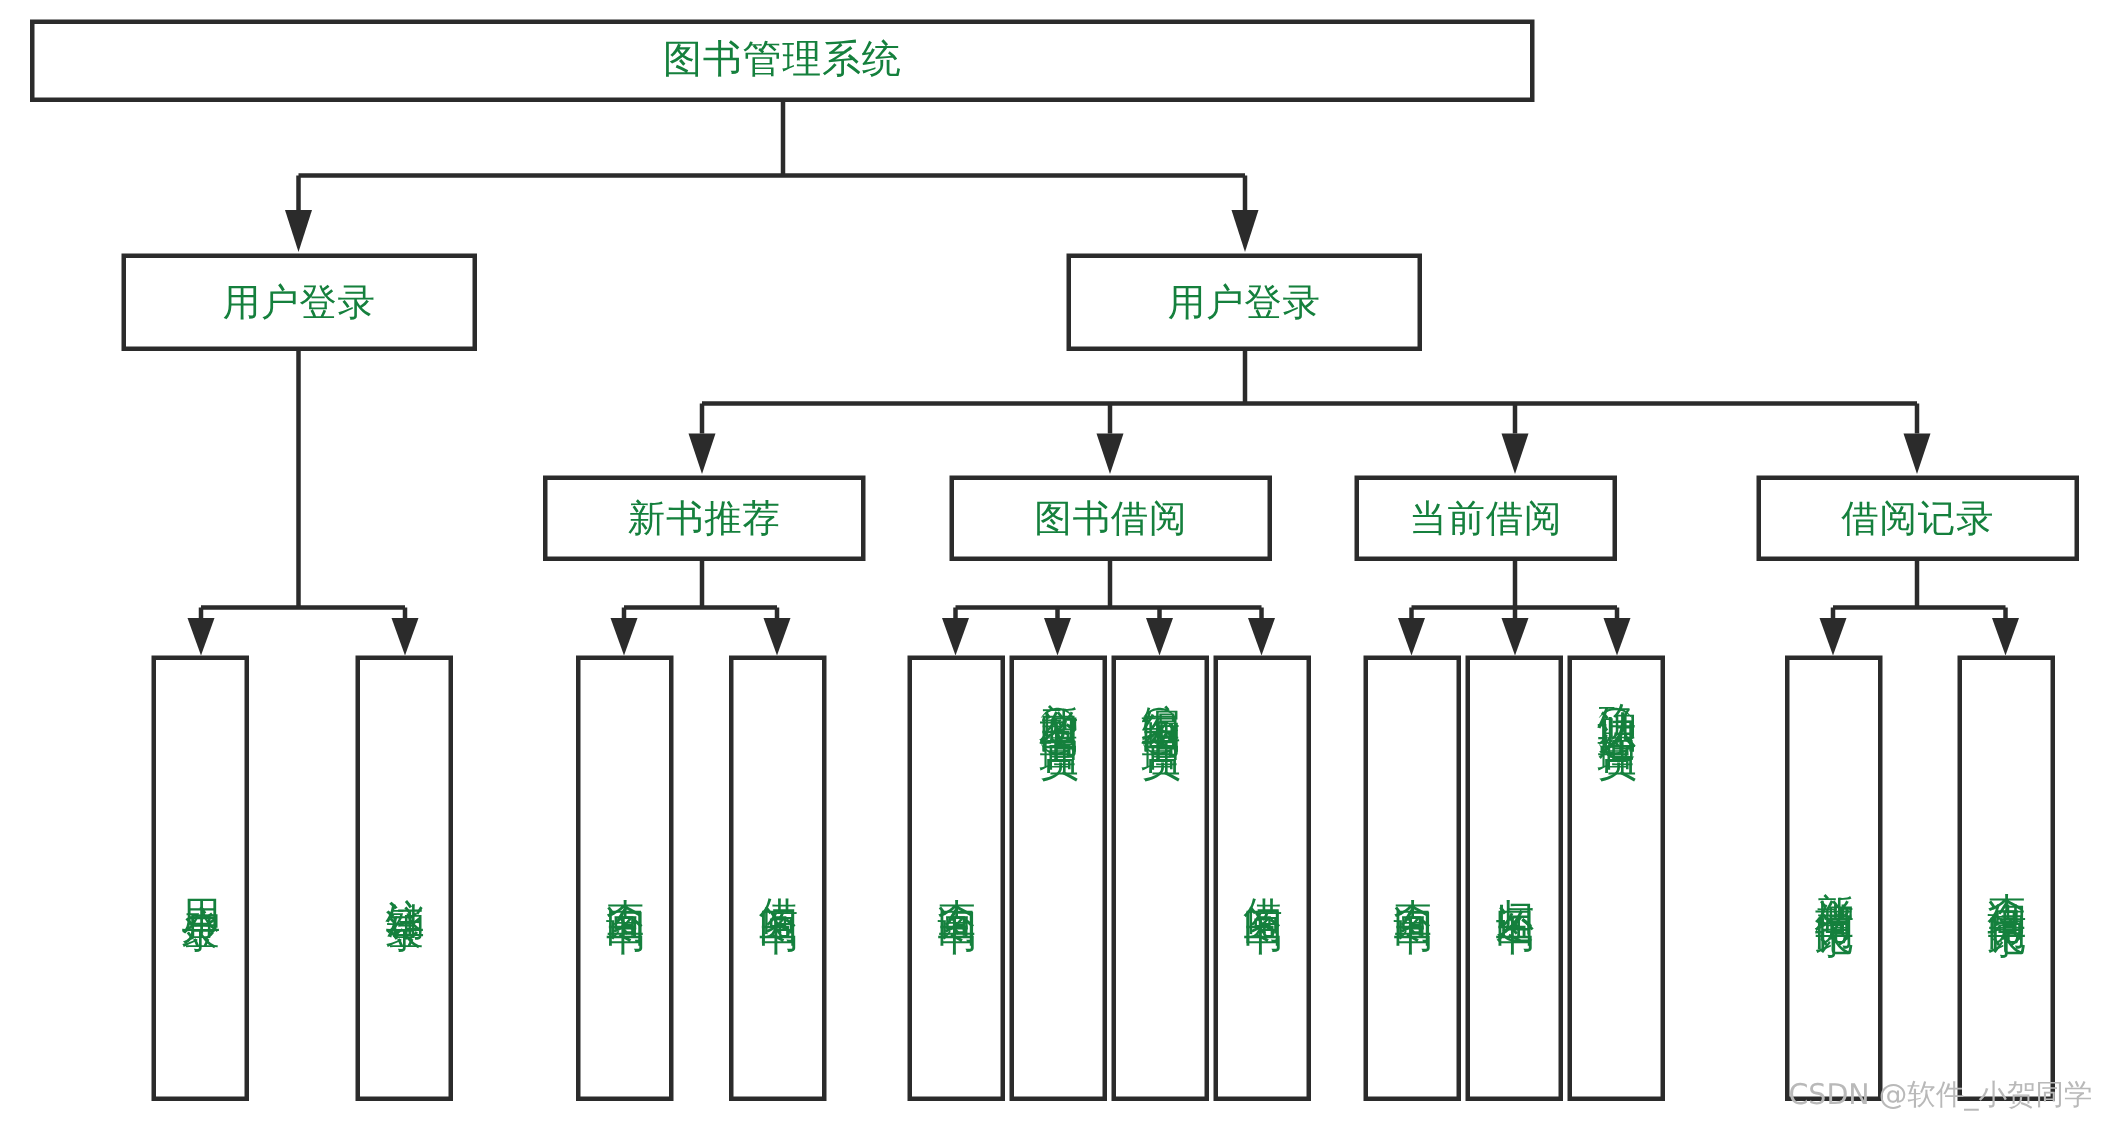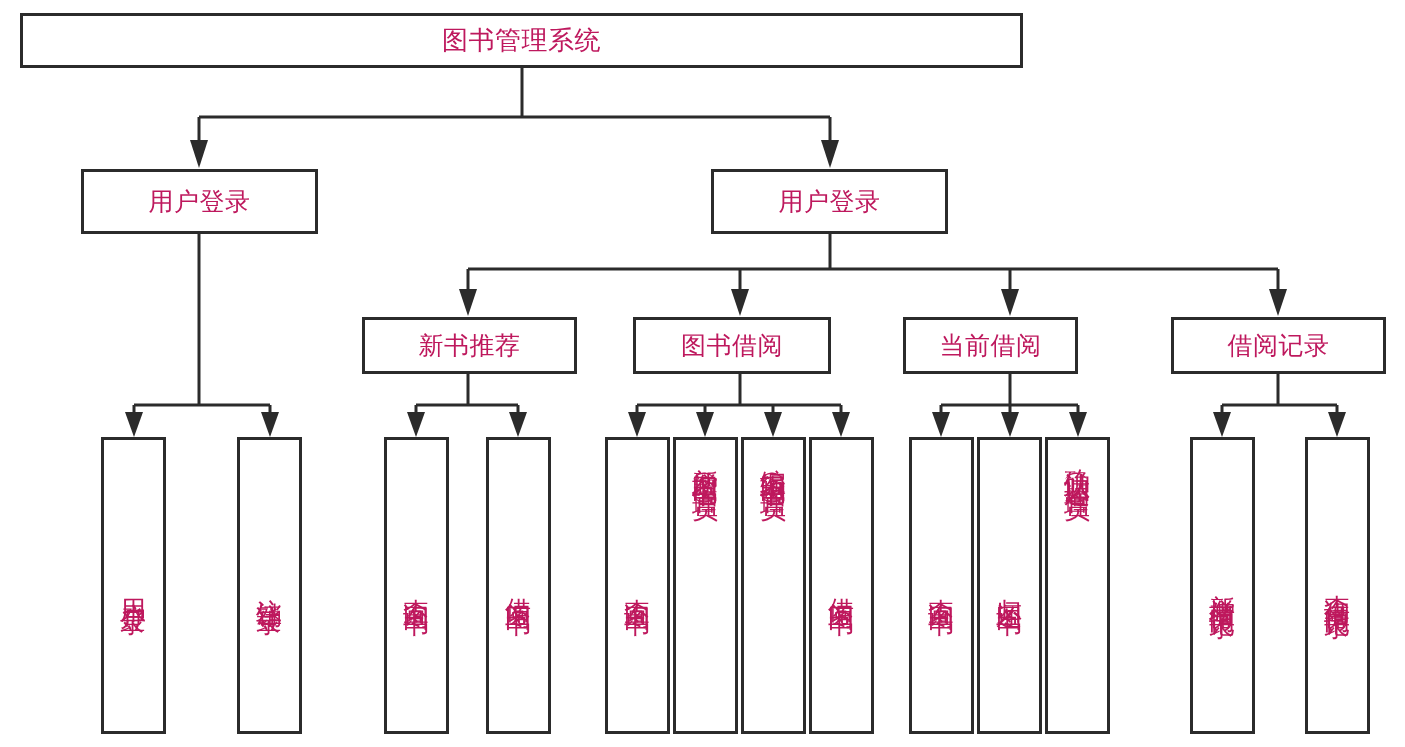--- a/index.html
+++ b/index.html
@@ -37,21 +37,21 @@
   }
   
   .node {
     position: absolute;
     box-sizing: border-box;
     background: #ffffff;
     border: 3px solid #2b2b2b;
     display: flex;
     align-items: center;
     justify-content: center;
-    color: #be185d;
+    color: #15803d;
   }
   .node .label {
     display: block;
     line-height: 1.18;
     letter-spacing: 0.5px;
     white-space: nowrap;
   }
   
   .node.horiz .label {
     font-size: 25px;
@@ -162,21 +162,21 @@
   </div>
 
   <div class="node horiz" style="left:711px; top:169px; width:237px; height:65px;">
     <span class="label">用户登录</span>
   </div>
 
   <div class="node horiz" style="left:362px; top:317px; width:215px; height:57px;justify-content:center;">
     <span class="label">新书推荐</span>
   </div>
 
-  <div class="node horiz" style="left:633px; top:317px; width:198px; height:57px;">
+  <div class="node horiz" style="left:633px; top:317px; width:215px; height:57px;">
     <span class="label">图书借阅</span>
   </div>
 
   <div class="node horiz" style="left:903px; top:317px; width:175px; height:57px;">
     <span class="label">当前借阅</span>
   </div>
 
   <div class="node horiz" style="left:1171px; top:317px; width:215px; height:57px;">
     <span class="label">借阅记录</span>
   </div>
@@ -226,14 +226,15 @@
   </div>
 
   <div class="node vert centered" style="left:1190px; top:437px; width:65px; height:297px;">
     <span class="label">新增借阅记录</span>
   </div>
 
   <div class="node vert centered" style="left:1305px; top:437px; width:65px; height:297px;">
     <span class="label">查询借阅记录</span>
   </div>
 
+  <div id="watermark">CSDN @软件_小贺同学</div>
 
 </div>
 
 </body></html>

